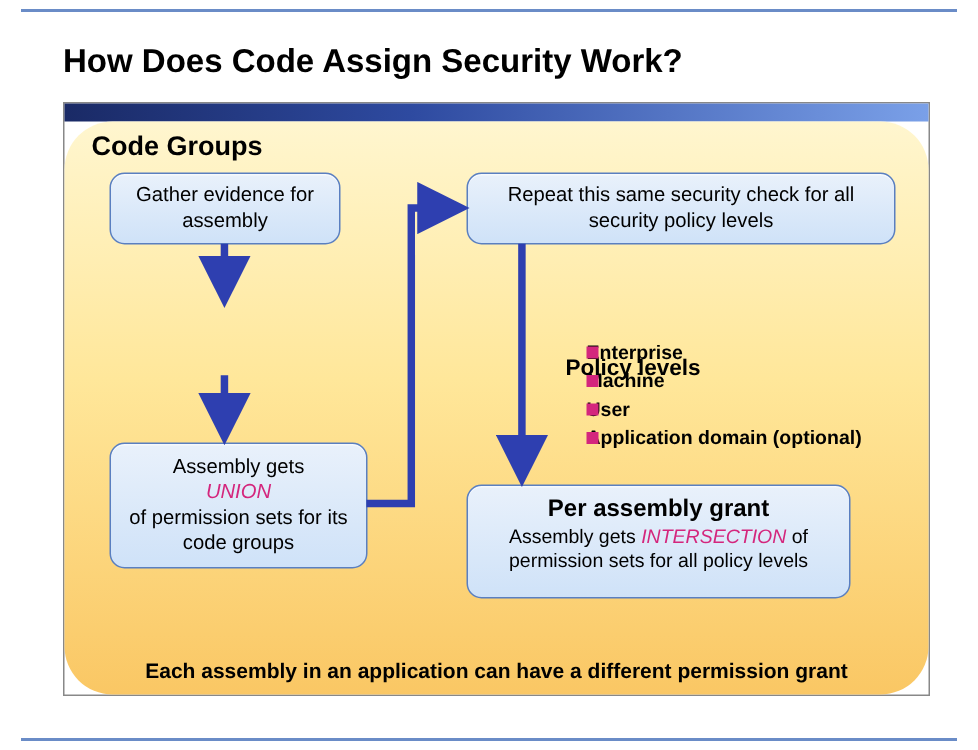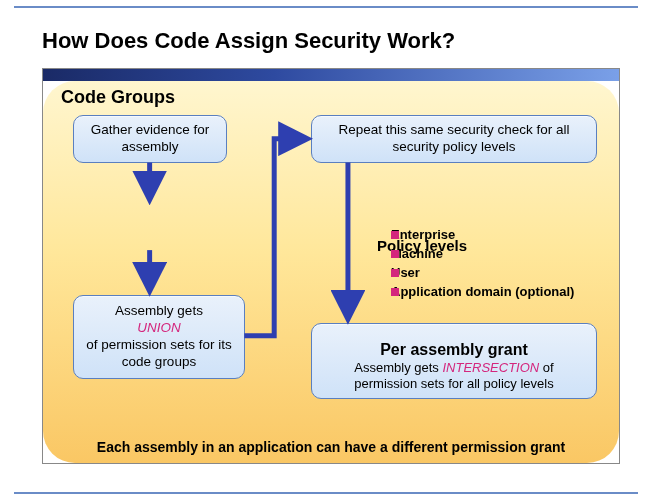--- a/index.html
+++ b/index.html
@@ -50,21 +50,21 @@
     color: #000;
   }
   .node {
     position: absolute;
     background: linear-gradient(180deg, #e9f1fb 0%, #cfe2f8 100%);
     border: 1.5px solid #5a7fc0;
     border-radius: 10px;
     text-align: center;
     display: flex;
     align-items: center;
-    justify-content: flex-end;
+    justify-content: flex-start;
     padding: 6px 10px;
     font-size: 13.5px;
     color: #000;
     line-height: 1.25;
     box-shadow: 0 1px 0 rgba(255,255,255,0.6) inset;
   }
   .node .em-pink { color: #d4267d; font-style: italic; margin-top: 28px; }
   .node .big { font-size: 16px; font-weight: bold; }
   .policy-heading {
     position: absolute;
@@ -138,21 +138,21 @@
     </div>
 
     <div class="policy-heading" style="left:334px; top:120px;">Policy levels</div>
     <ul class="policy-list" style="left:348px; top:146px;">
       <li>Enterprise</li>
       <li>Machine</li>
       <li>User</li>
       <li>Application domain (optional)</li>
     </ul>
 
-    <div class="node" style="left:268px; top:242px; width:286px; height:76px; flex-direction:column;">
+    <div class="node" style="left:268px; top:242px; width:256px; height:76px; flex-direction:column;">
       <span class="big">Per assembly grant</span>
       <span style="font-size:13px;">
         <span>Assembly gets </span><span class="em-pink">INTERSECTION</span><span> of permission sets for all policy levels</span>
       </span>
     </div>
 
     <div class="footer-text">Each assembly in an application can have a different permission grant</div>
 
     <svg class="arrows" viewBox="0 0 578 384" preserveAspectRatio="none">
       <defs>

